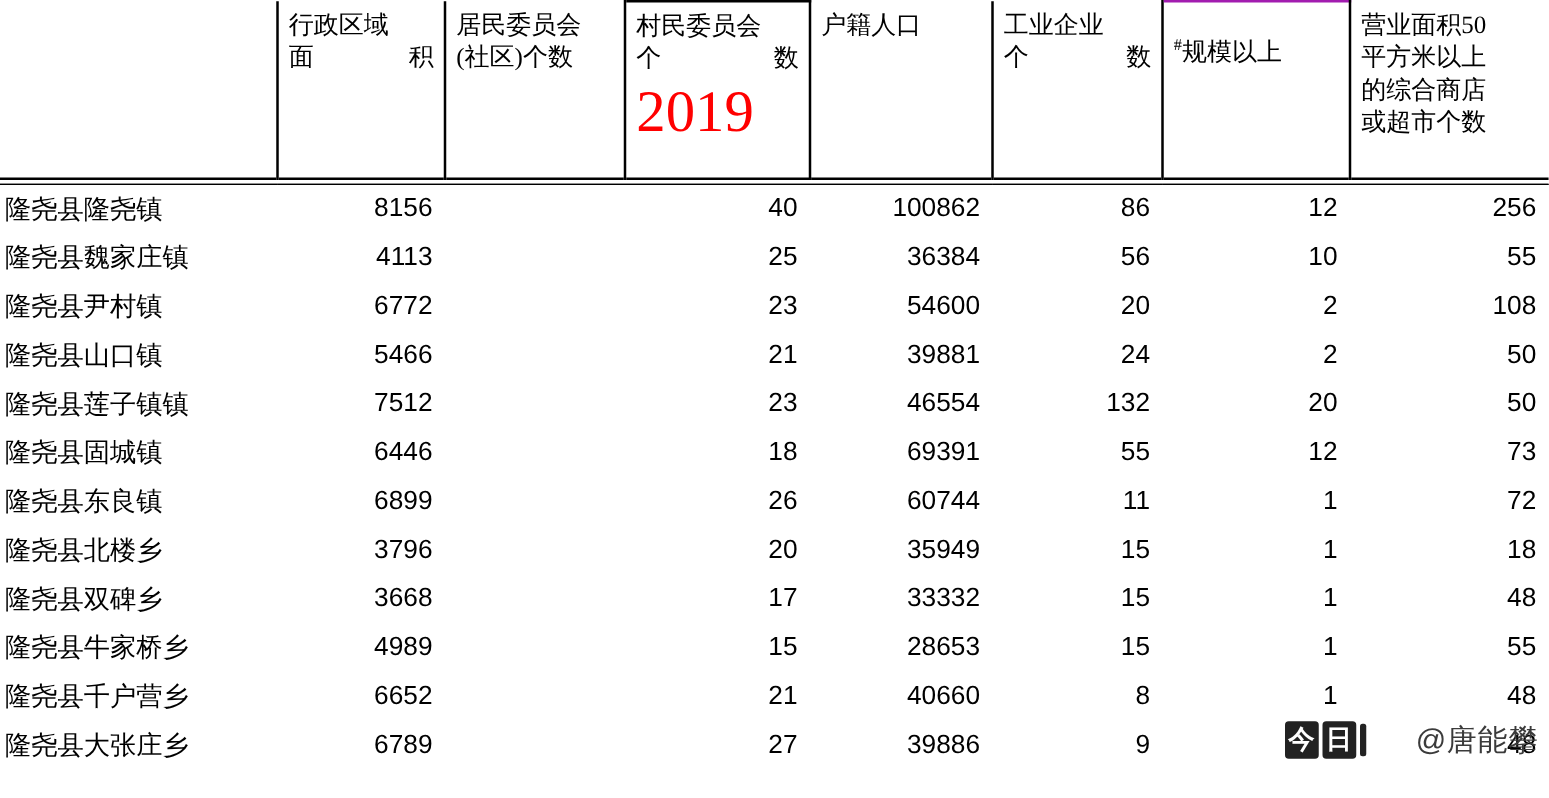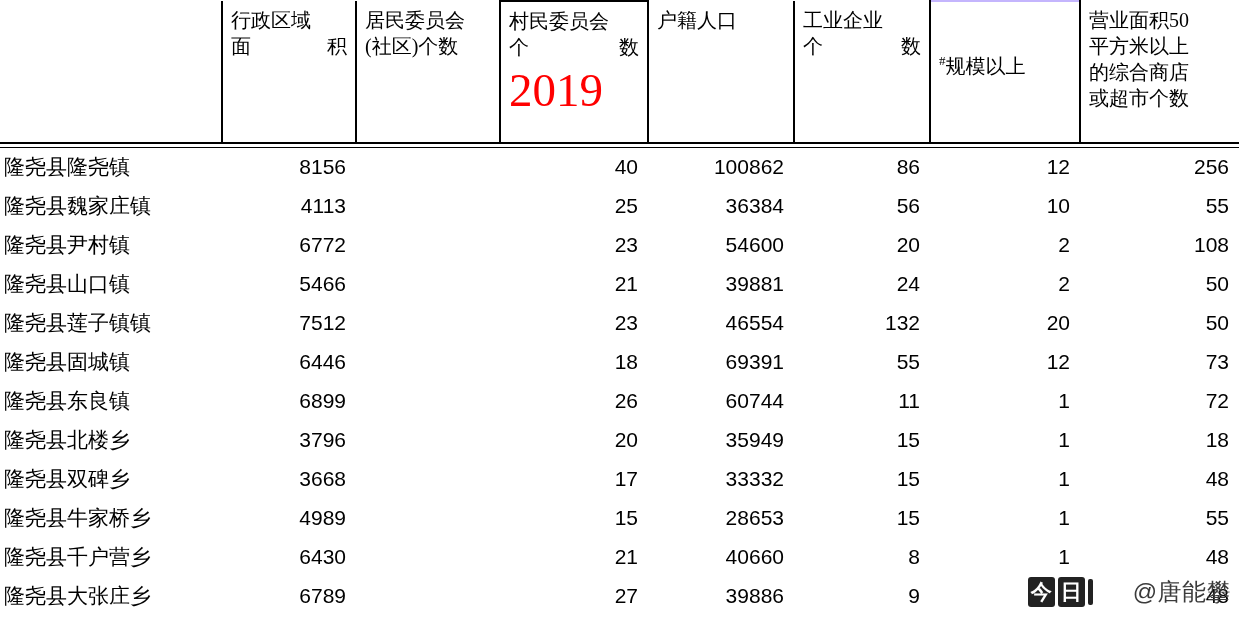--- a/index.html
+++ b/index.html
@@ -61,24 +61,24 @@
   }
   thead th.hd-vill {
     border-left: 2px solid #000;
     border-right: 2px solid #000;
     border-top: 2px solid #000;
     border-bottom: 2px solid #000;
   }
   thead th.hd-scale {
     border-left: 2px solid #000;
     border-right: 2px solid #000;
-    border-top: 2px solid #c4b5fd;
+    border-top: 2px solid #a21caf;
     border-bottom: none;
     vertical-align: bottom;
-    padding-bottom: 63px;
+    padding-bottom: 87px;
   }
   thead th.hd-shop {
     border: none;
   }
   .hdr-line { display: block; white-space: nowrap; }
   .hdr-spread {
     display: block;
     text-align: justify;
     text-align-last: justify;
     white-space: nowrap;
@@ -309,21 +309,21 @@
           <td class="num">4989</td>
           <td class="num"></td>
           <td class="num">15</td>
           <td class="num">28653</td>
           <td class="num">15</td>
           <td class="num">1</td>
           <td class="num">55</td>
         </tr>
         <tr>
           <td class="name">隆尧县千户营乡</td>
-          <td class="num">6430</td>
+          <td class="num">6652</td>
           <td class="num"></td>
           <td class="num">21</td>
           <td class="num">40660</td>
           <td class="num">8</td>
           <td class="num">1</td>
           <td class="num">48</td>
         </tr>
         <tr>
           <td class="name">隆尧县大张庄乡</td>
           <td class="num">6789</td>

